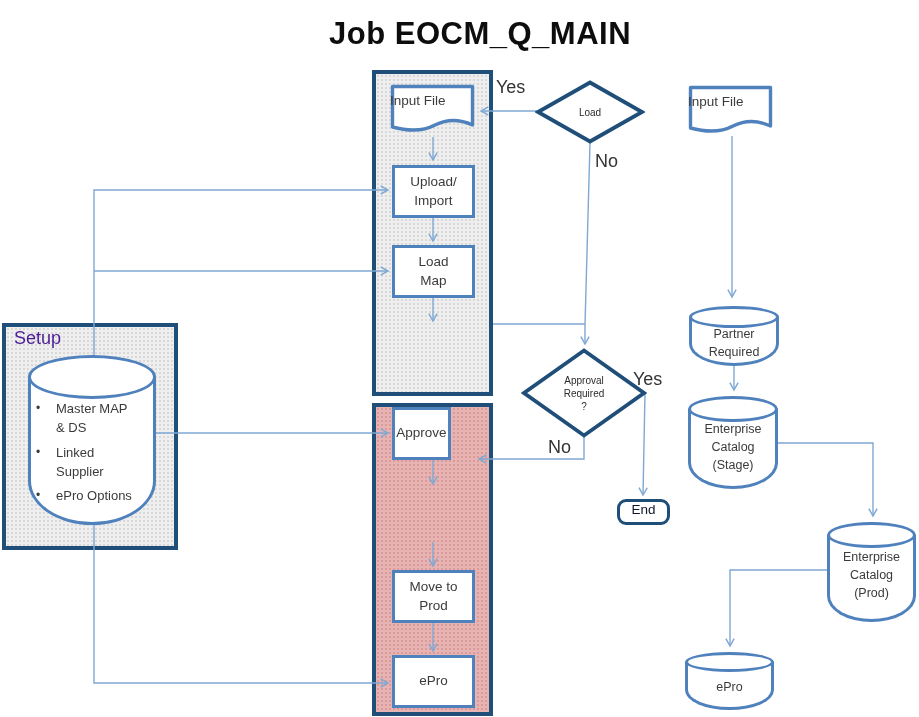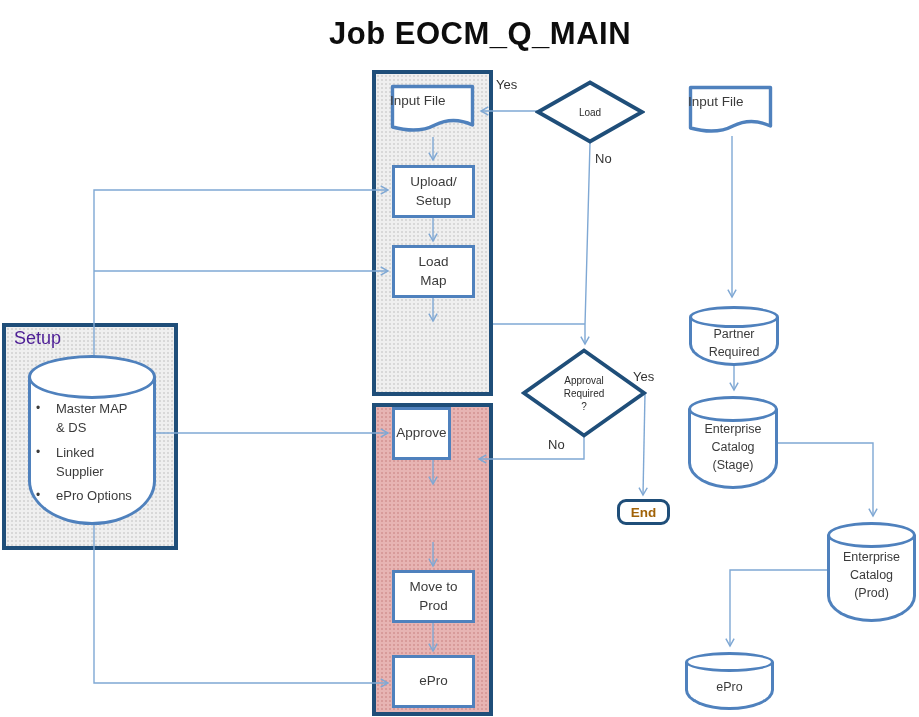--- a/index.html
+++ b/index.html
@@ -36,23 +36,23 @@
   .cyl .cyl-label{position:absolute;left:0;right:0;text-align:center;font-size:12.5px;line-height:1.45;
         white-space:pre-line;z-index:2;}
   
   .setup-title{left:14px;top:328px;font-size:18px;font-weight:400;color:#4c1d95;z-index:3;}
   .setup-list{left:36px;top:400px;width:120px;z-index:4;font-size:13px;line-height:1.45;}
   .setup-list .li{display:flex;margin-bottom:6px;}
   .setup-list .dot{width:20px;flex:0 0 20px;font-size:12px;}
   .setup-list .txt{white-space:pre-line;}
   
   .end-box{box-sizing:border-box;background:#fff;border:3px solid #1F4E79;border-radius:9px;z-index:3;
-        display:flex;align-items:center;justify-content:center;font-size:13.5px;color:#a16207;font-weight:bold;}
-  
-  .edge-label{font-size:13px;color:#333;z-index:4;}
+        display:flex;justify-content:center;font-size:13.5px;color:#0f172a;}
+  
+  .edge-label{font-size:18px;color:#333;z-index:4;}
   
   #wires{position:absolute;left:0;top:0;z-index:2;pointer-events:none;}
 </style>
 </head>
 <body>
 
 <div id="canvas">
 
   <div class="abs title">Job EOCM_Q_MAIN</div>
 
@@ -101,21 +101,21 @@
 
   <div class="abs docshape" style="left:390px;top:84px;width:85px;height:53px;">
     <svg width="85" height="53" viewBox="0 0 85 53">
       <path d="M2.5,2.5 H82.5 V41 Q63,32 45,41 Q28,50 2.5,43 Z" fill="#ffffff" stroke="#4F81BD" stroke-width="3.4" stroke-linejoin="round"></path>
     </svg>
     <div class="doclabel">Input File</div>
   </div>
 
   <div class="abs node" style="left:392px;top:165px;width:83px;height:53px;">
     <span>Upload/
-Setup</span>
+Import</span>
   </div>
 
   <div class="abs node" style="left:392px;top:245px;width:83px;height:53px;">
     <span>Load
 Map</span>
   </div>
 
 
   <div class="abs node" style="left:392px;top:407px;width:59px;height:53px;">
     <span>Approve</span>

